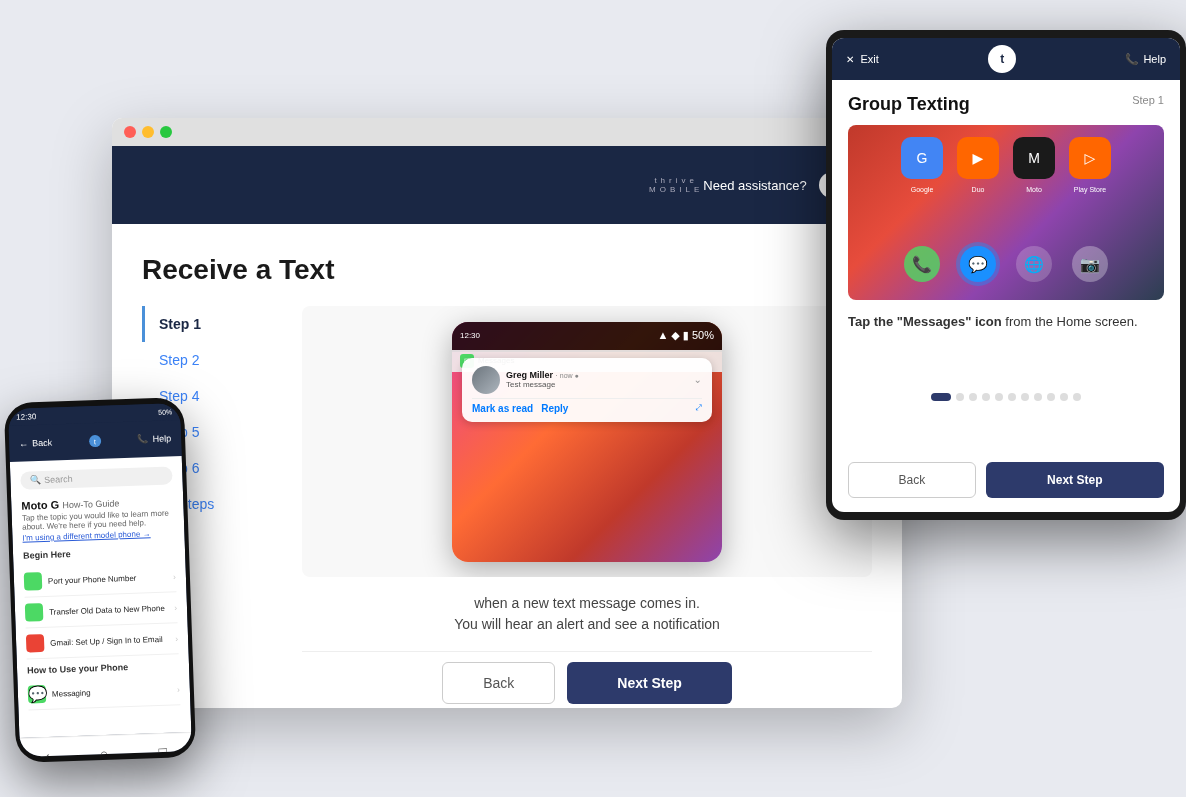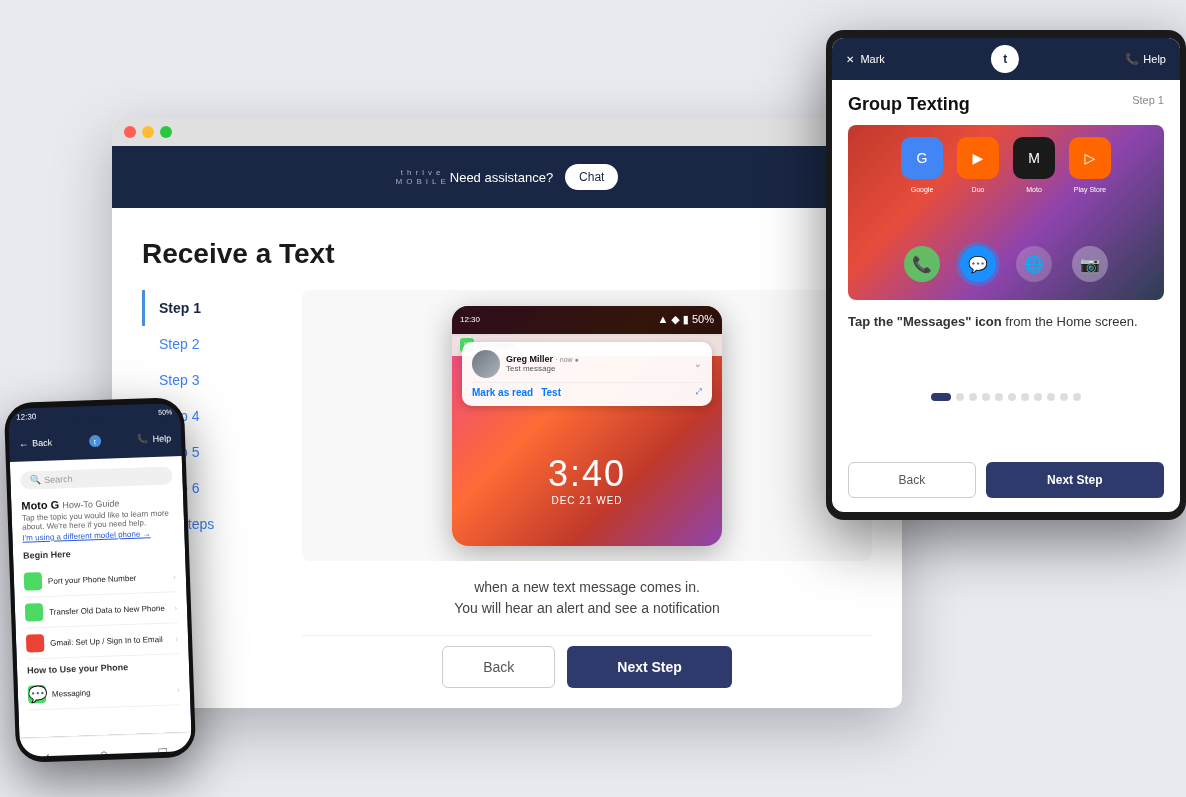--- a/index.html
+++ b/index.html
@@ -35,26 +35,26 @@
     .browser-dot {
       width: 12px; height: 12px;
       border-radius: 50%;
     }
     .browser-dot.red { background: #ff5f57; }
     .browser-dot.yellow { background: #ffbd2e; }
     .browser-dot.green { background: #28c840; }
 
     
     .app-navbar {
-      height: 62px;
+      height: 78px;
       background: #1a2744;
       display: flex;
       align-items: center;
       padding: 0 30px;
-      justify-content: center;
+      justify-content: flex-end;
     }
     .app-logo {
       color: #fff;
       font-size: 18px;
       font-weight: 700;
       letter-spacing: 1px;
     }
     .app-logo span {
       display: block;
       font-size: 8px;
@@ -597,21 +597,20 @@
     </div>
   </div>
 
   <div class="app-content">
     <h1 class="page-title">Receive a Text</h1>
     <div class="content-body">
 
       <div class="steps-sidebar">
         <div class="step-item active">Step 1</div>
         <div class="step-item">Step 2</div>
-        <div class="step-item">Step 3</div>
         <div class="step-item">Step 4</div>
         <div class="step-item">Step 5</div>
         <div class="step-item">Step 6</div>
         <div class="step-item">All Steps</div>
       </div>
 
       <div class="step-content">
 
         <div class="step-visual">
           <div class="phone-mockup-inner">
@@ -633,29 +632,25 @@
                   <div class="notif-sender">
                     <span>Greg Miller</span>
                     <span style="font-weight:400;color:#888;font-size:7px;"> · now ●</span>
                   </div>
                   <div class="notif-msg">Test message</div>
                 </div>
                 <span style="font-size:10px;color:#999;">⌄</span>
               </div>
               <div class="notif-actions">
                 <span class="notif-action">Mark as read</span>
-                <span class="notif-action">Test</span>
+                <span class="notif-action">Reply</span>
                 <span style="margin-left:auto;font-size:8px;color:#007aff;">⤢</span>
               </div>
             </div>
 
-            <div class="clock-display">
-              <div class="clock-time">3:40</div>
-              <div class="clock-date">DEC 21 WED</div>
-            </div>
           </div>
         </div>
 
         <div class="step-description">
           <span class="step-description-line">when a new text message comes in.</span>
           <span class="step-description-line">You will hear an alert and see a notification</span>
         </div>
 
         <div class="action-buttons">
           <button class="btn-back">Back</button>
@@ -725,21 +720,21 @@
     </div>
   </div>
 </div>
 
 <div class="tablet-device">
   <div class="tablet-screen">
 
     <div class="tablet-header">
       <div class="tablet-header-left">
         <span style="font-size:10px;">✕</span>
-        <span>Mark</span>
+        <span>Exit</span>
       </div>
       <div class="tablet-header-center">
         <span>t</span>
       </div>
       <div class="tablet-header-right">
         <span>📞</span>
         <span>Help</span>
       </div>
     </div>
 

